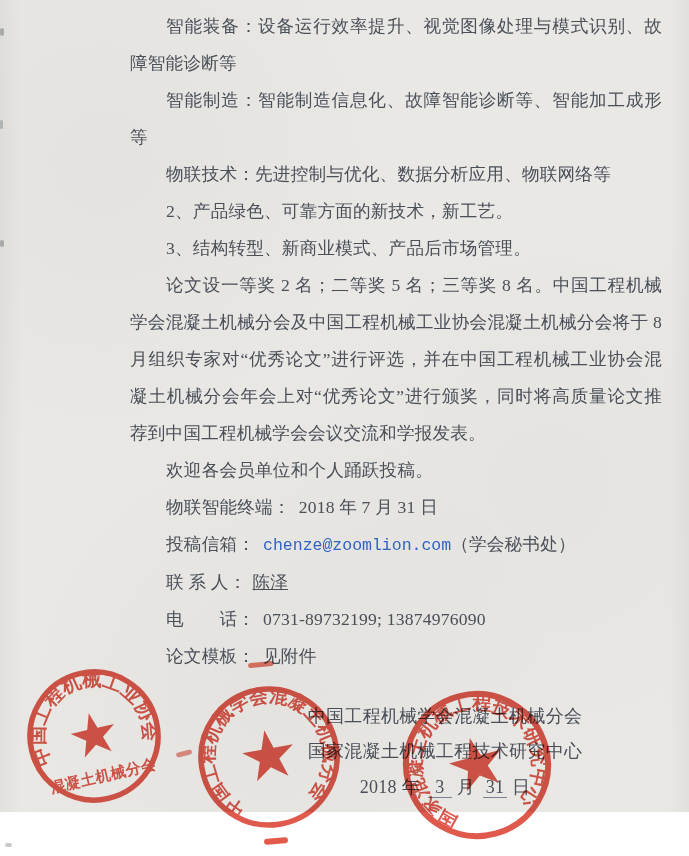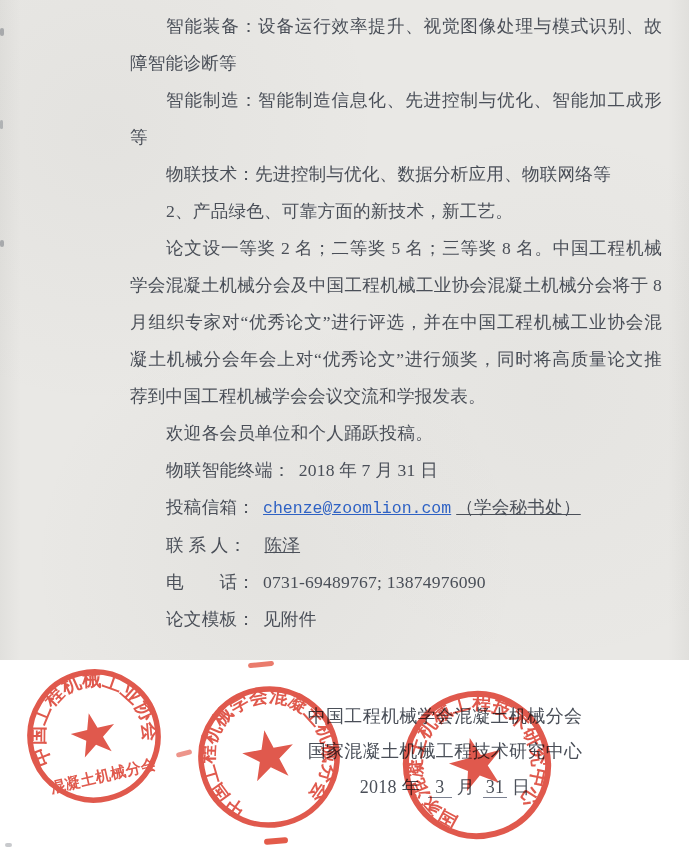--- a/index.html
+++ b/index.html
@@ -1,37 +1,37 @@
 <!DOCTYPE html>
 <html><head>
 <meta charset="utf-8">
 <style>
   html,body{margin:0;padding:0;}
   body{width:689px;height:856px;overflow:hidden;}
   .page{
-    position:relative;width:689px;height:660px;
+    position:relative;width:689px;height:812px;
     background:#e9e8e5;
     background-image:
       radial-gradient(circle at 15% 20%, rgba(120,120,115,.05), transparent 35%),
       radial-gradient(circle at 80% 60%, rgba(120,120,115,.04), transparent 40%),
       radial-gradient(circle at 40% 85%, rgba(120,120,115,.05), transparent 35%),
       linear-gradient(90deg, rgba(90,90,85,.06), rgba(0,0,0,0) 3%, rgba(0,0,0,0) 97%, rgba(90,90,85,.06));
     font-family:"Liberation Serif","DejaVu Serif",serif;
     color:#4a4f58;
   }
   .doc{
     position:absolute;left:130px;top:8px;width:532px;
     font-size:17.6px;line-height:37px;letter-spacing:.2px;
     text-align:justify;
   }
   .para{margin:0;text-indent:2.05em;}
   .field .val{margin-left:8px;margin-top:32px;}
-  .field .val-wide{margin-left:18px;text-decoration:underline;}
-  .email{color:#2f62c4;text-decoration:underline;font-family:"Liberation Mono","DejaVu Sans Mono",monospace;font-size:16.5px;letter-spacing:0;}
-  .suffix{margin-left:5px;text-decoration:underline;}
+  .field .val-wide{margin-left:6px;text-decoration:underline;}
+  .email{color:#2f62c4;font-family:"Liberation Mono","DejaVu Sans Mono",monospace;font-size:16.5px;letter-spacing:0;}
+  .suffix{}
   .signature{
     position:absolute;left:285px;top:699px;width:320px;
     text-align:center;font-size:18px;line-height:35.4px;letter-spacing:.3px;
   }
   .signature p{margin:0;}
   .date-line .blank{display:inline-block;min-width:24px;border-bottom:1px solid #7a8090;text-align:center;line-height:19px;margin:0 3px;}
   .date-line .unit{margin-left:2px;}
   .stamp{position:absolute;mix-blend-mode:multiply;opacity:.82;}
   .stamp text{fill:#d93425;font-weight:bold;font-family:"Liberation Serif","DejaVu Serif",serif;}
   .stamp circle{stroke:#d93425;fill:none;}
@@ -49,40 +49,41 @@
   .sp3{left:0;top:240px;width:4px;height:7px;background:#7a7e85;}
   .sp4{left:5px;top:843px;width:7px;height:4px;background:#9b9fa4;}
 </style>
 </head>
 <body>
 
 <div class="page">
 
   <div class="doc">
     <p class="para">智能装备：设备运行效率提升、视觉图像处理与模式识别、故障智能诊断等</p>
-    <p class="para">智能制造：智能制造信息化、先进控制与优化、智能加工成形等</p>
+    <p class="para">智能制造：智能制造信息化、故障智能诊断等、智能加工成形等</p>
     <p class="para">物联技术：先进控制与优化、数据分析应用、物联网络等</p>
     <p class="para">2、产品绿色、可靠方面的新技术，新工艺。</p>
+    <p class="para">3、结构转型、新商业模式、产品后市场管理。</p>
     <p class="para">论文设一等奖 2 名；二等奖 5 名；三等奖 8 名。中国工程机械学会混凝土机械分会及中国工程机械工业协会混凝土机械分会将于 8 月组织专家对“优秀论文”进行评选，并在中国工程机械工业协会混凝土机械分会年会上对“优秀论文”进行颁奖，同时将高质量论文推荐到中国工程机械学会会议交流和学报发表。</p>
     <p class="para">欢迎各会员单位和个人踊跃投稿。</p>
 
     <p class="para field">
       <span>物联智能终端：</span><span class="val">2018 年 7 月 31 日</span>
     </p>
 
     <p class="para field">
       <span>投稿信箱：</span><a class="email val">chenze@zoomlion.com</a><span class="suffix">（学会秘书处）</span>
     </p>
 
     <p class="para field">
       <span>联 系 人：</span><span class="val-wide">陈泽</span>
     </p>
 
     <p class="para field">
-      <span>电　　话：</span><span class="val">0731-69489767; 13874976090</span>
+      <span>电　　话：</span><span class="val">0731-89732199; 13874976090</span>
     </p>
 
     <p class="para field">
       <span>论文模板：</span><span class="val">见附件</span>
     </p>
   </div>
 
   <div class="signature">
     <p>中国工程机械学会混凝土机械分会</p>
     <p>国家混凝土机械工程技术研究中心</p>

